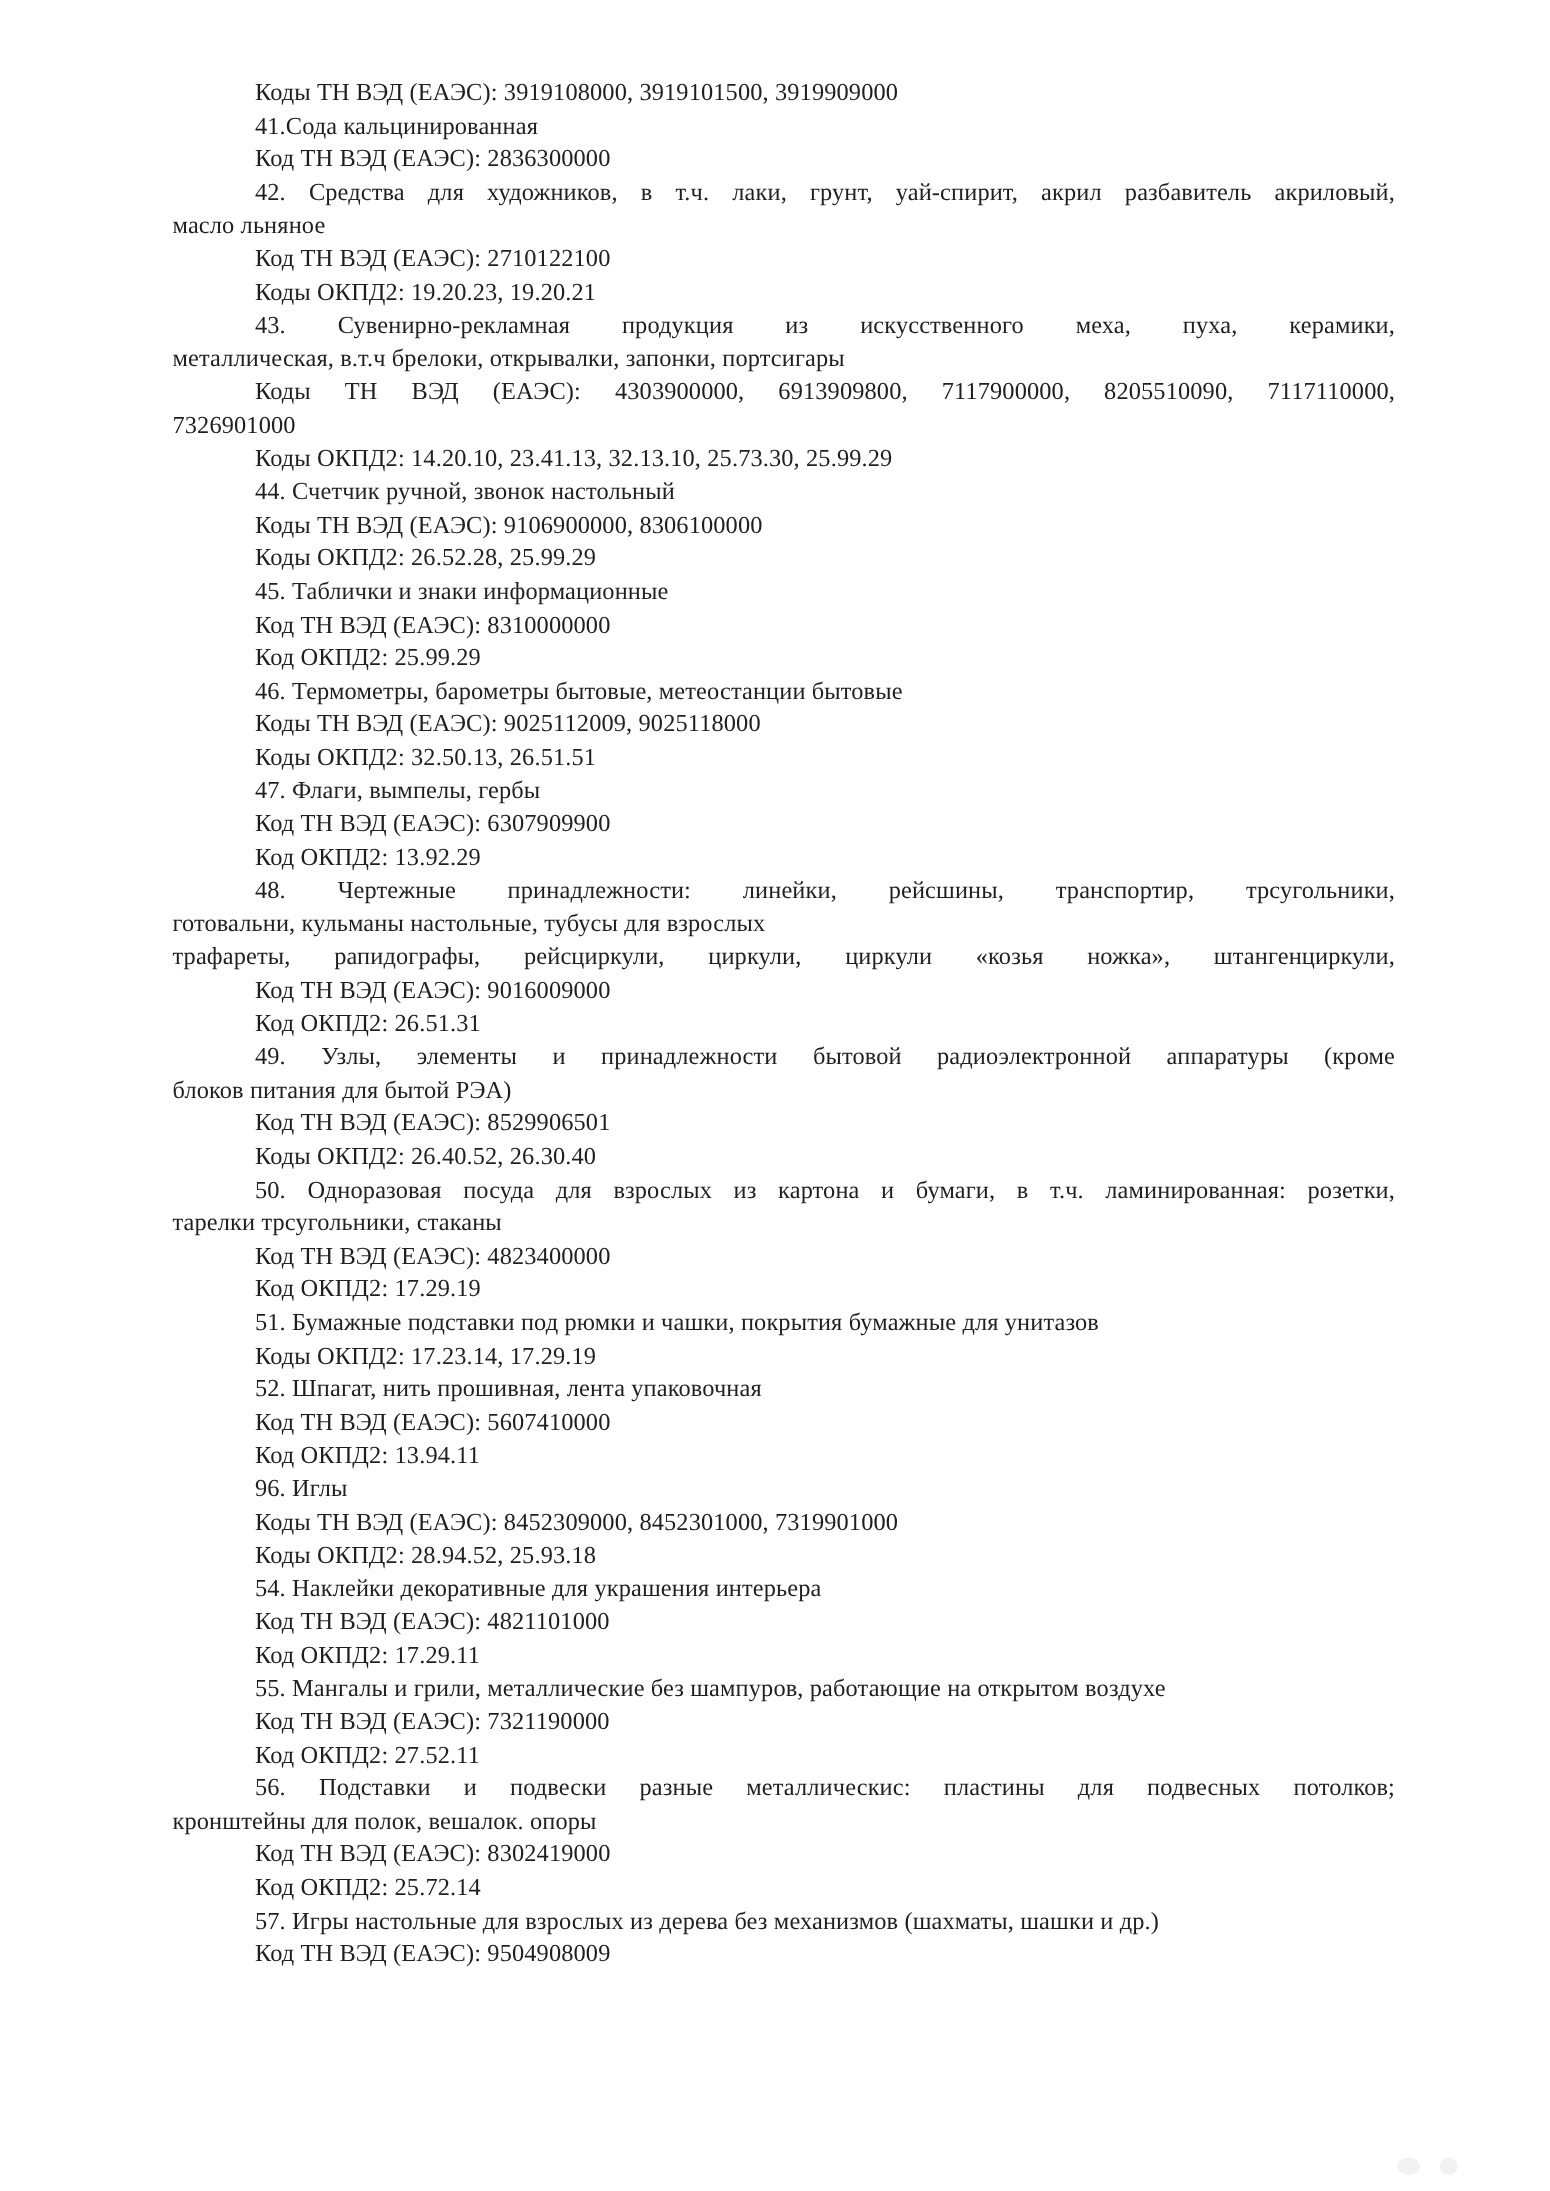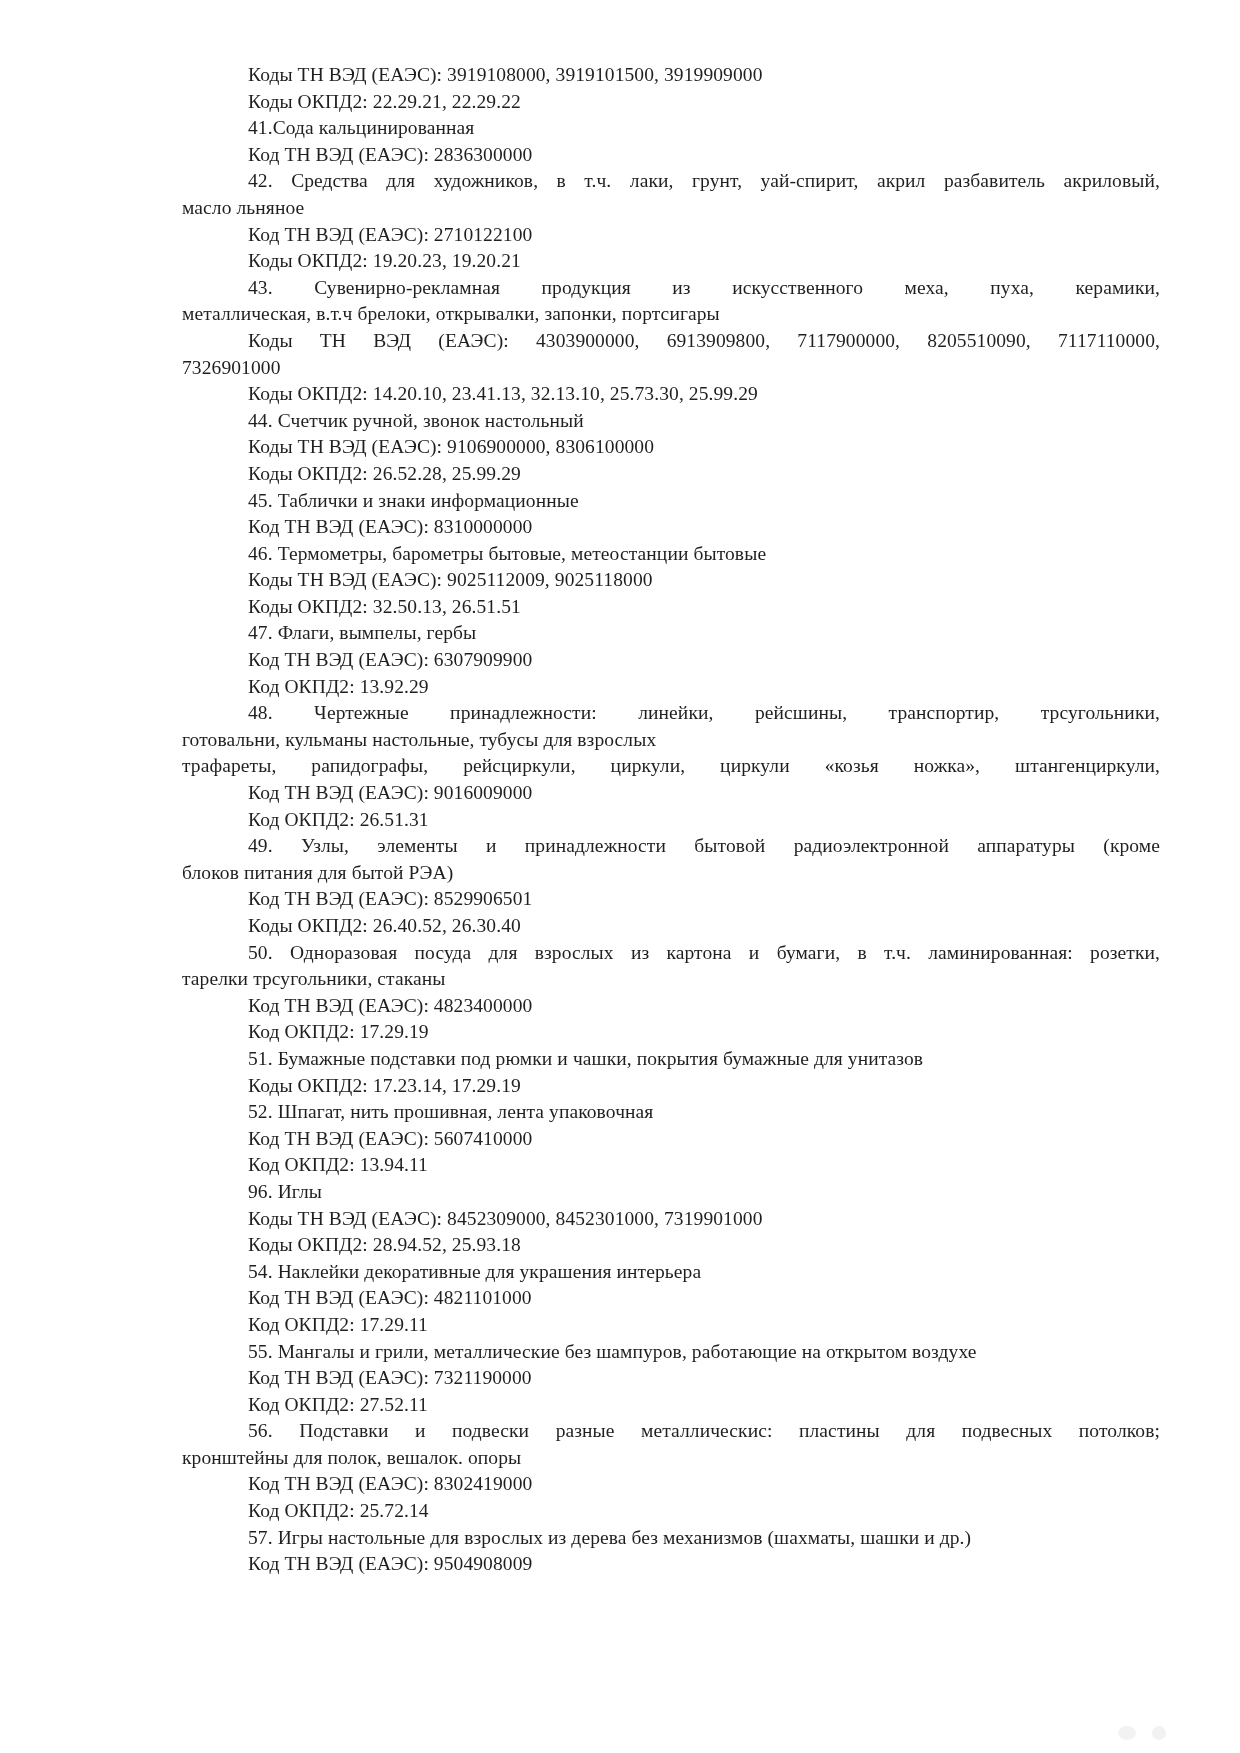--- a/index.html
+++ b/index.html
@@ -17,21 +17,20 @@
   }
   .content {
     position: absolute;
     left: 138px;
     top: 62px;
     width: 978px;
     font-size: 19.5px;
     line-height: 26.6px;
     color: #1f1f1f;
     letter-spacing: 0.1px;
-    margin-left: 44px;
   }
   .line {
     white-space: nowrap;
     text-align: left;
   }
   .line.ind {
     padding-left: 66px;
   }
   .line.jus {
     white-space: normal;
@@ -45,37 +44,37 @@
   }
   .artifact.a1 { left: 1118px; top: 1726px; width: 18px; height: 14px; }
   .artifact.a2 { left: 1152px; top: 1726px; width: 14px; height: 14px; }
 </style>
 </head>
 <body>
 
 <div class="page">
   <div class="content">
       <div class="line ind">Коды ТН ВЭД (ЕАЭС): 3919108000, 3919101500, 3919909000</div>
-      <div class="line ind">Коды ОКПД2: 22.29.21, 22.29.22</div>
       <div class="line ind">41.Сода кальцинированная</div>
       <div class="line ind">Код ТН ВЭД (ЕАЭС): 2836300000</div>
       <div class="line ind jus">42. Средства для художников, в т.ч. лаки, грунт, уай-спирит, акрил разбавитель акриловый,</div>
       <div class="line">масло льняное</div>
       <div class="line ind">Код ТН ВЭД (ЕАЭС): 2710122100</div>
       <div class="line ind">Коды ОКПД2: 19.20.23, 19.20.21</div>
       <div class="line ind jus">43. Сувенирно-рекламная продукция из искусственного меха, пуха, керамики,</div>
       <div class="line">металлическая, в.т.ч брелоки, открывалки, запонки, портсигары</div>
       <div class="line ind jus">Коды ТН ВЭД (ЕАЭС): 4303900000, 6913909800, 7117900000, 8205510090, 7117110000,</div>
       <div class="line">7326901000</div>
       <div class="line ind">Коды ОКПД2: 14.20.10, 23.41.13, 32.13.10, 25.73.30, 25.99.29</div>
       <div class="line ind">44. Счетчик ручной, звонок настольный</div>
       <div class="line ind">Коды ТН ВЭД (ЕАЭС): 9106900000, 8306100000</div>
       <div class="line ind">Коды ОКПД2: 26.52.28, 25.99.29</div>
       <div class="line ind">45. Таблички и знаки информационные</div>
       <div class="line ind">Код ТН ВЭД (ЕАЭС): 8310000000</div>
+      <div class="line ind">Код ОКПД2: 25.99.29</div>
       <div class="line ind">46. Термометры, барометры бытовые, метеостанции бытовые</div>
       <div class="line ind">Коды ТН ВЭД (ЕАЭС): 9025112009, 9025118000</div>
       <div class="line ind">Коды ОКПД2: 32.50.13, 26.51.51</div>
       <div class="line ind">47. Флаги, вымпелы, гербы</div>
       <div class="line ind">Код ТН ВЭД (ЕАЭС): 6307909900</div>
       <div class="line ind">Код ОКПД2: 13.92.29</div>
       <div class="line ind jus">48. Чертежные принадлежности: линейки, рейсшины, транспортир, трсугольники,</div>
       <div class="line">готовальни, кульманы настольные, тубусы для взрослых</div>
       <div class="line jus">трафареты, рапидографы, рейсциркули, циркули, циркули «козья ножка», штангенциркули,</div>
       <div class="line ind">Код ТН ВЭД (ЕАЭС): 9016009000</div>

